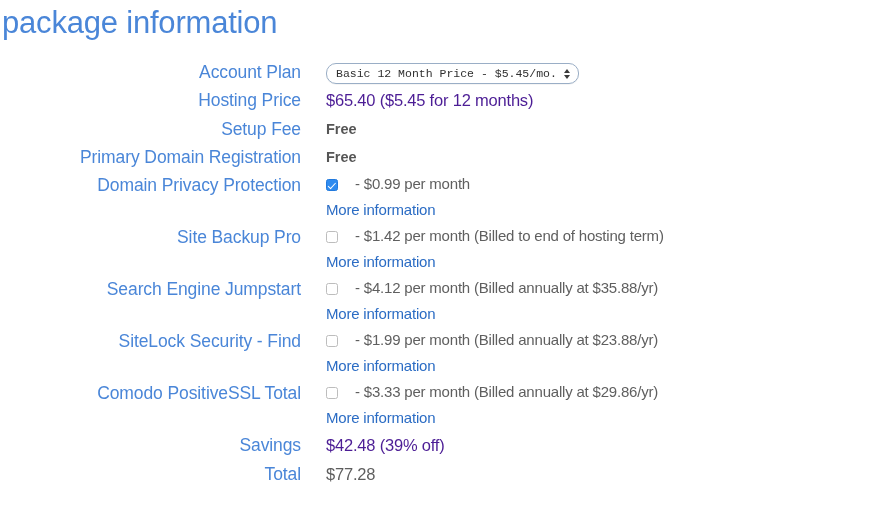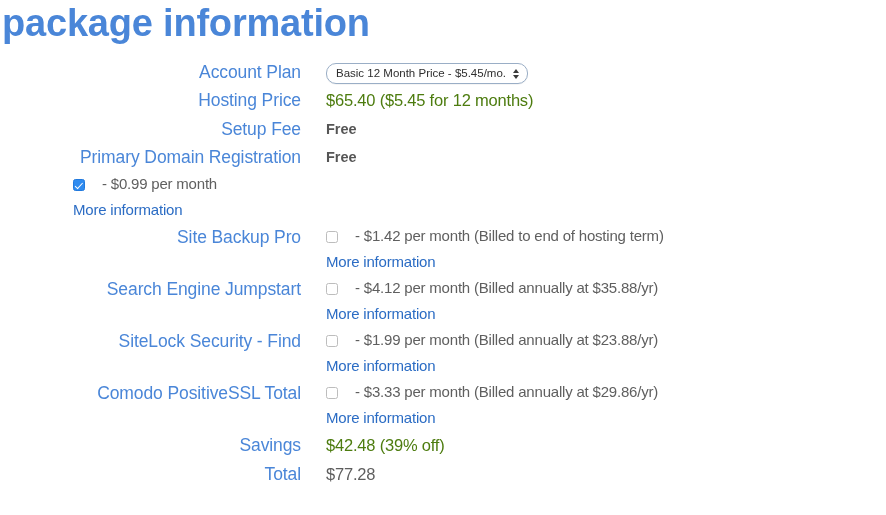--- a/index.html
+++ b/index.html
@@ -19,22 +19,22 @@
     position: relative;
     width: 886px;
     height: 515px;
     box-sizing: border-box;
   }
 
   .page-title {
     position: absolute;
     left: 2px;
     top: 1px;
-    font-size: 38px;
-    font-weight: 700;
+    font-size: 31px;
+    font-weight: 400;
     color: #4a86d8;
     letter-spacing: -0.2px;
     line-height: 44px;
     white-space: nowrap;
   }
 
   .rows {
     position: absolute;
     left: 12px;
     top: 58px;
@@ -71,21 +71,21 @@
   .row-value.tall { line-height: 26px; }
 
   .val-free {
     font-weight: bold;
     color: #555555;
     font-size: 14.5px;
     text-align: right;
   }
 
   .val-price {
-    color: #4d7c0f;
+    color: #4c1d95;
     font-size: 16.5px;
     letter-spacing: -0.2px;
   }
 
   .val-total {
     color: #5e5e5e;
     font-size: 16.5px;
     letter-spacing: -0.2px;
   }
 
@@ -99,21 +99,21 @@
     border: 1px solid #9aaec6;
     border-radius: 10px;
     background: #ffffff;
     font-size: 11.5px;
     color: #2f2f2f;
     line-height: 19px;
     box-shadow: 0 1px 0 rgba(0,0,0,0.04);
     cursor: default;
     white-space: nowrap;
   }
-  .select-pill .sel-text { padding-right: 7px; }
+  .select-pill .sel-text { padding-right: 7px; font-family: Liberation Mono, monospace; }
   .select-arrows {
     display: inline-flex;
     flex-direction: column;
     justify-content: center;
     align-items: center;
     line-height: 0;
     padding-right: 2px;
   }
   .select-arrows .ar {
     width: 0;
@@ -219,20 +219,21 @@
     </div>
 
     <div class="row">
       <div class="row-label">Primary Domain Registration</div>
       <div class="row-value">
         <span class="val-free">Free</span>
       </div>
     </div>
 
     <div class="row">
+      <div class="row-label">Domain Privacy Protection</div>
       <div class="row-value tall">
         <div class="cb-line">
           <span class="checkbox checked"></span>
           <span class="cb-text">- $0.99 per month</span>
         </div>
         <a class="more-info">More information</a>
       </div>
     </div>
 
     <div class="row">

